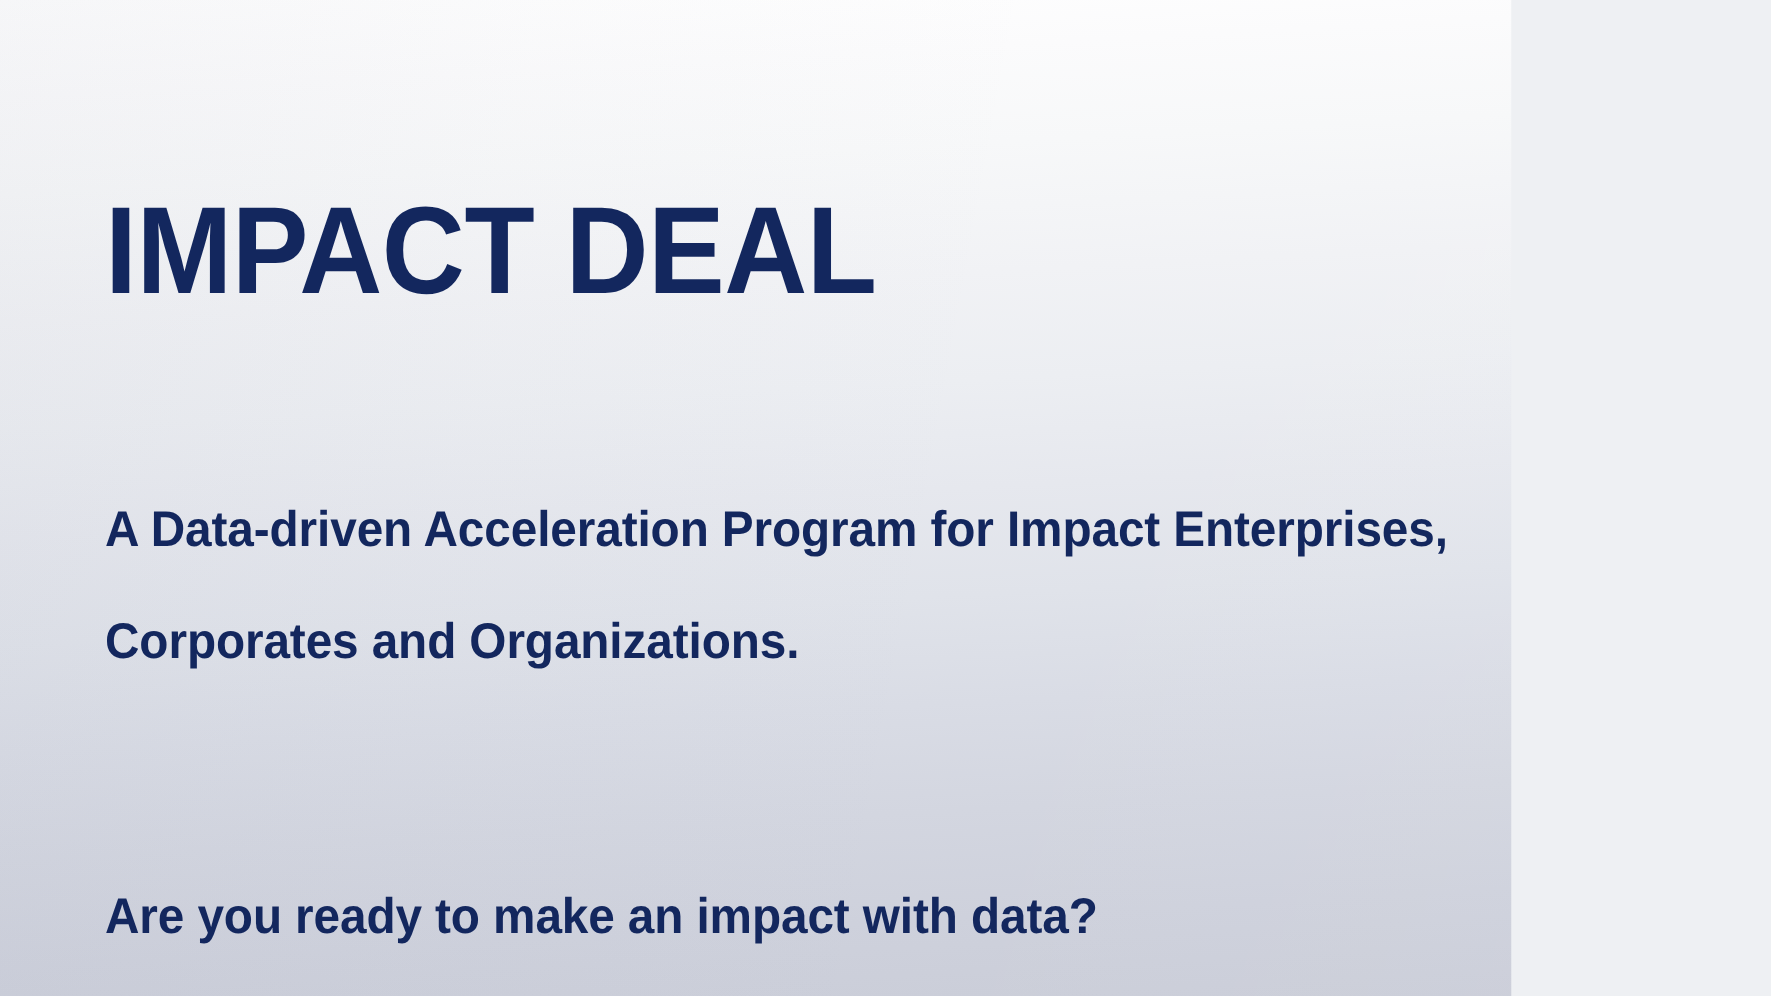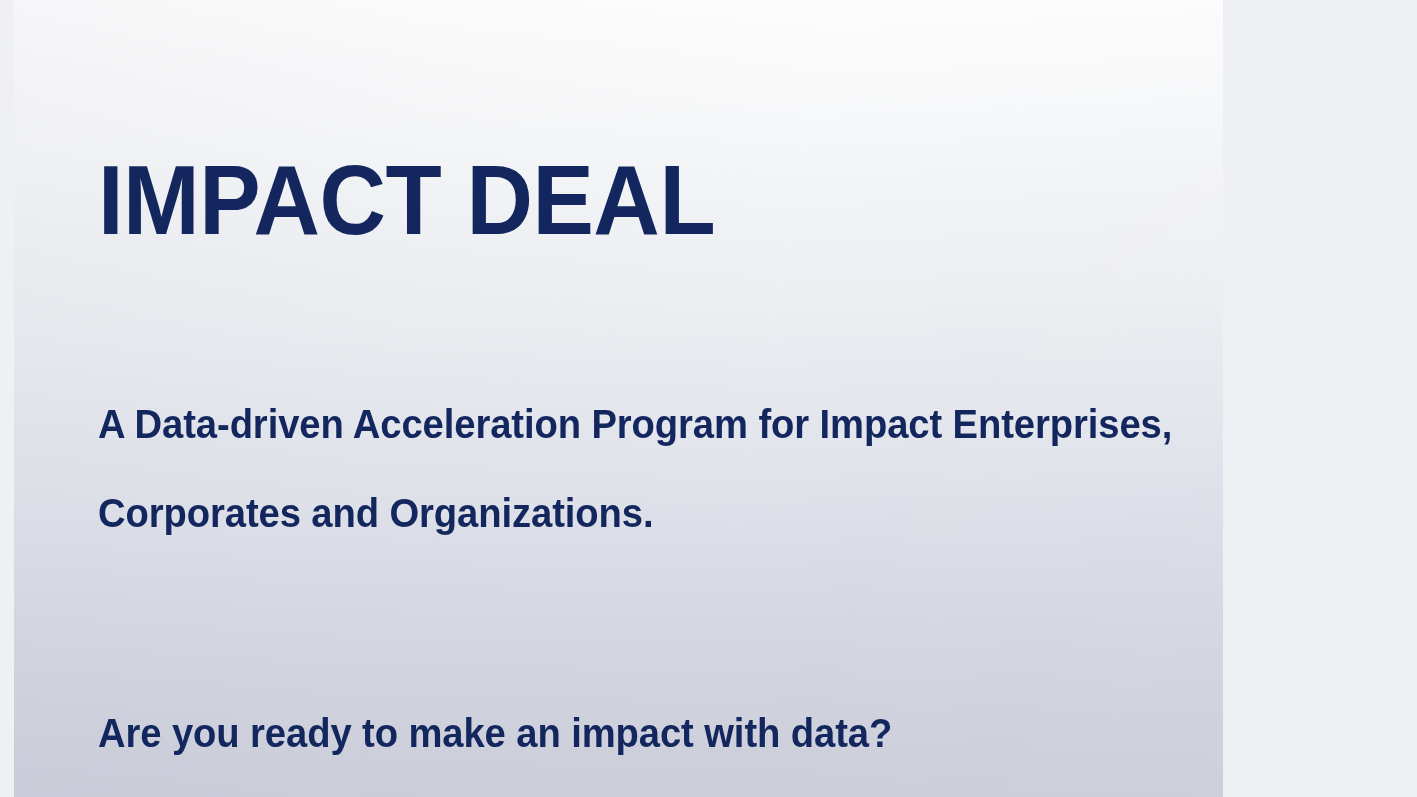--- a/index.html
+++ b/index.html
@@ -28,21 +28,20 @@
         #f7f8f9 18%,
         #f1f2f5 30%,
         #eceef2 40%,
         #e6e8ee 50%,
         #e0e3ea 60%,
         #d9dce5 70%,
         #d3d6e0 80%,
         #ced1dc 90%,
         #cacdd8 100%);
     overflow: hidden;
-    margin-left: 14px;
   }
 
   
   #slide::after {
     content: "";
     position: absolute;
     inset: 0;
     pointer-events: none;
     background: linear-gradient(100deg,
       rgba(150,155,175,0.085) 0%,

